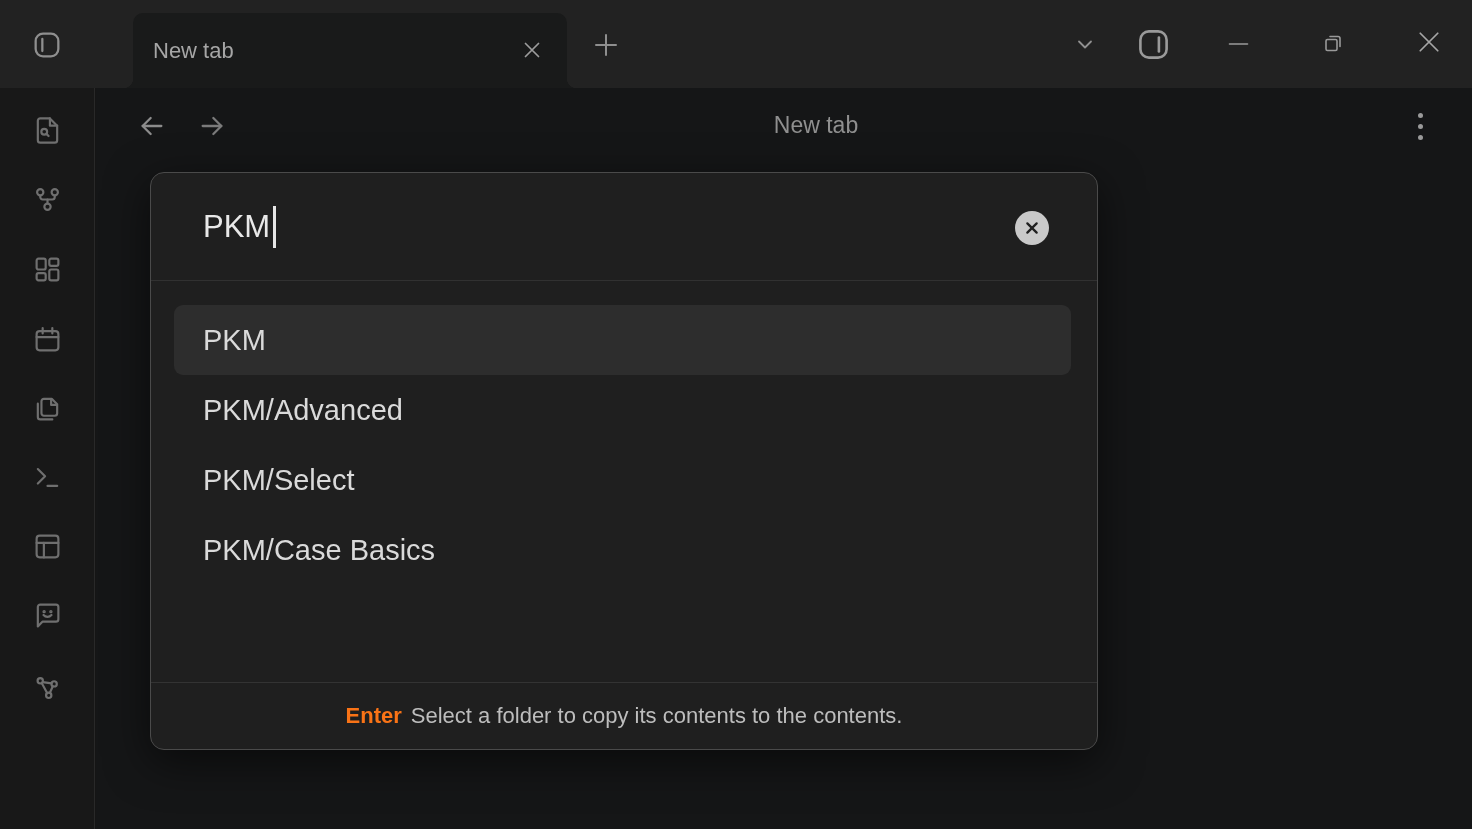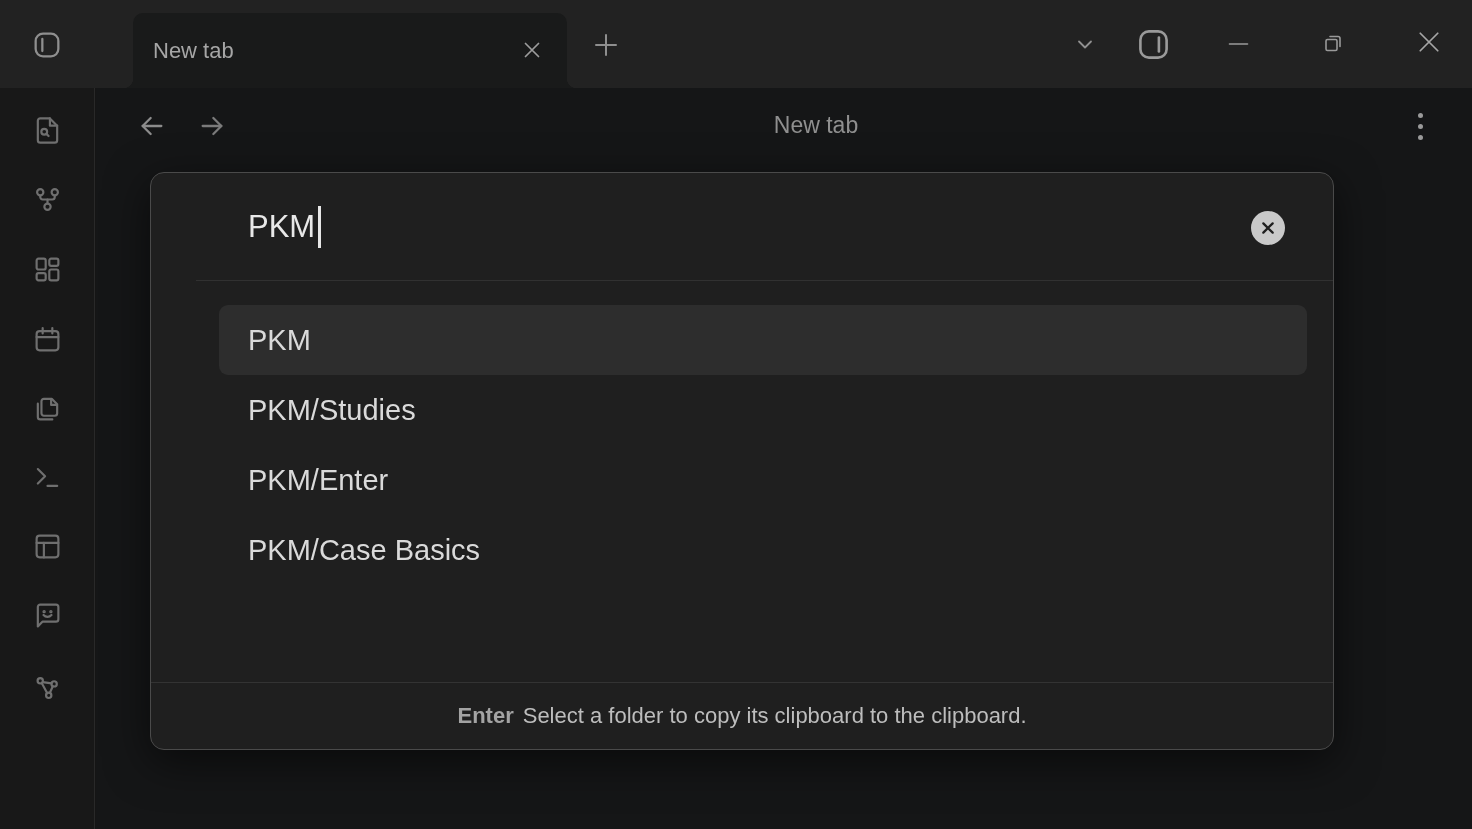--- a/index.html
+++ b/index.html
@@ -36,39 +36,39 @@
   .nav-back    { position:absolute; left:38px;  top:20px; width:36px; height:36px; color:#8c8c8c; }
   .nav-forward { position:absolute; left:98px;  top:20px; width:36px; height:36px; color:#7b7b7b; }
   .view-title  { position:absolute; left:520px; top:112px; width:400px; text-align:center;
                  font-size:23px; color:#8f8f8f; }
   .view-title { top:24px; }
   .kebab { position:absolute; left:1310px; top:14px; width:28px; height:48px;
            display:flex; flex-direction:column; align-items:center; justify-content:center; gap:6px; }
   .kebab i { width:5px; height:5px; border-radius:50%; background:#9a9a9a; }
 
   
-  .modal { position:absolute; left:150px; top:172px; width:1184px; height:578px;
+  .modal { position:absolute; left:150px; top:172px; width:948px; height:578px;
            background:#1f1f1f; border:1px solid #4a4a4a; border-radius:14px;
-           box-shadow:0 12px 44px rgba(0,0,0,.55);padding-left:45px; }
+           box-shadow:0 12px 44px rgba(0,0,0,.55); }
   .search-row { position:relative; height:108px; border-bottom:1px solid #313131;
                 display:flex; align-items:center; padding-left:52px; }
   .search-text { font-size:31px; color:#e8e8e8; }
   .caret { display:inline-block; width:3px; height:42px; background:#e6e6e6; margin-left:3px; }
   .clear-btn { position:absolute; right:48px; top:38px; width:34px; height:34px; border-radius:50%;
                background:#c9c9c9; display:flex; align-items:center; justify-content:center; }
   .results { padding-top:24px; }
   .result-item { height:70px; display:flex; align-items:center; padding-left:52px;
                  font-size:29px; color:#dadada; }
   .result-item.selected { margin:0 26px 0 23px; padding-left:29px;
                  background:#2d2d2d; border-radius:9px; }
   .modal-footer { position:absolute; left:0; right:0; bottom:0; height:67px;
                  border-top:1px solid #333333; border-radius:0 0 14px 14px;
                  display:flex; align-items:center; justify-content:center; gap:9px;
                  font-size:22px; color:#bdbdbd; }
-  .modal-footer .key { font-weight:bold; color:#a3a3a3; }
+  .modal-footer .key { font-weight:bold; color:#f97316; }
 
   svg { display:block; }
 </style>
 </head>
 <body>
 
 <div class="titlebar">
   <div class="icon-btn sidebar-toggle">
     <svg width="32" height="32" viewBox="0 0 24 24" fill="none" stroke="currentColor" stroke-width="1.7" stroke-linecap="round" stroke-linejoin="round">
         <rect x="3.5" y="3.5" width="17" height="17" rx="5.5"></rect>
@@ -222,27 +222,27 @@
           <path d="M5 5l14 14M19 5L5 19"></path>
         </svg>
     </div>
   </div>
 
   <div class="results">
       <div class="result-item selected">
         <span>PKM</span>
       </div>
       <div class="result-item">
-        <span>PKM/Studies</span>
+        <span>PKM/Advanced</span>
       </div>
       <div class="result-item">
-        <span>PKM/Enter</span>
+        <span>PKM/Select</span>
       </div>
       <div class="result-item">
         <span>PKM/Case Basics</span>
       </div>
     </div>
 
   <div class="modal-footer">
     <span class="key">Enter</span>
-    <span>Select a folder to copy its clipboard to the clipboard.</span>
+    <span>Select a folder to copy its contents to the contents.</span>
   </div>
 </div>
 
 </body></html>

